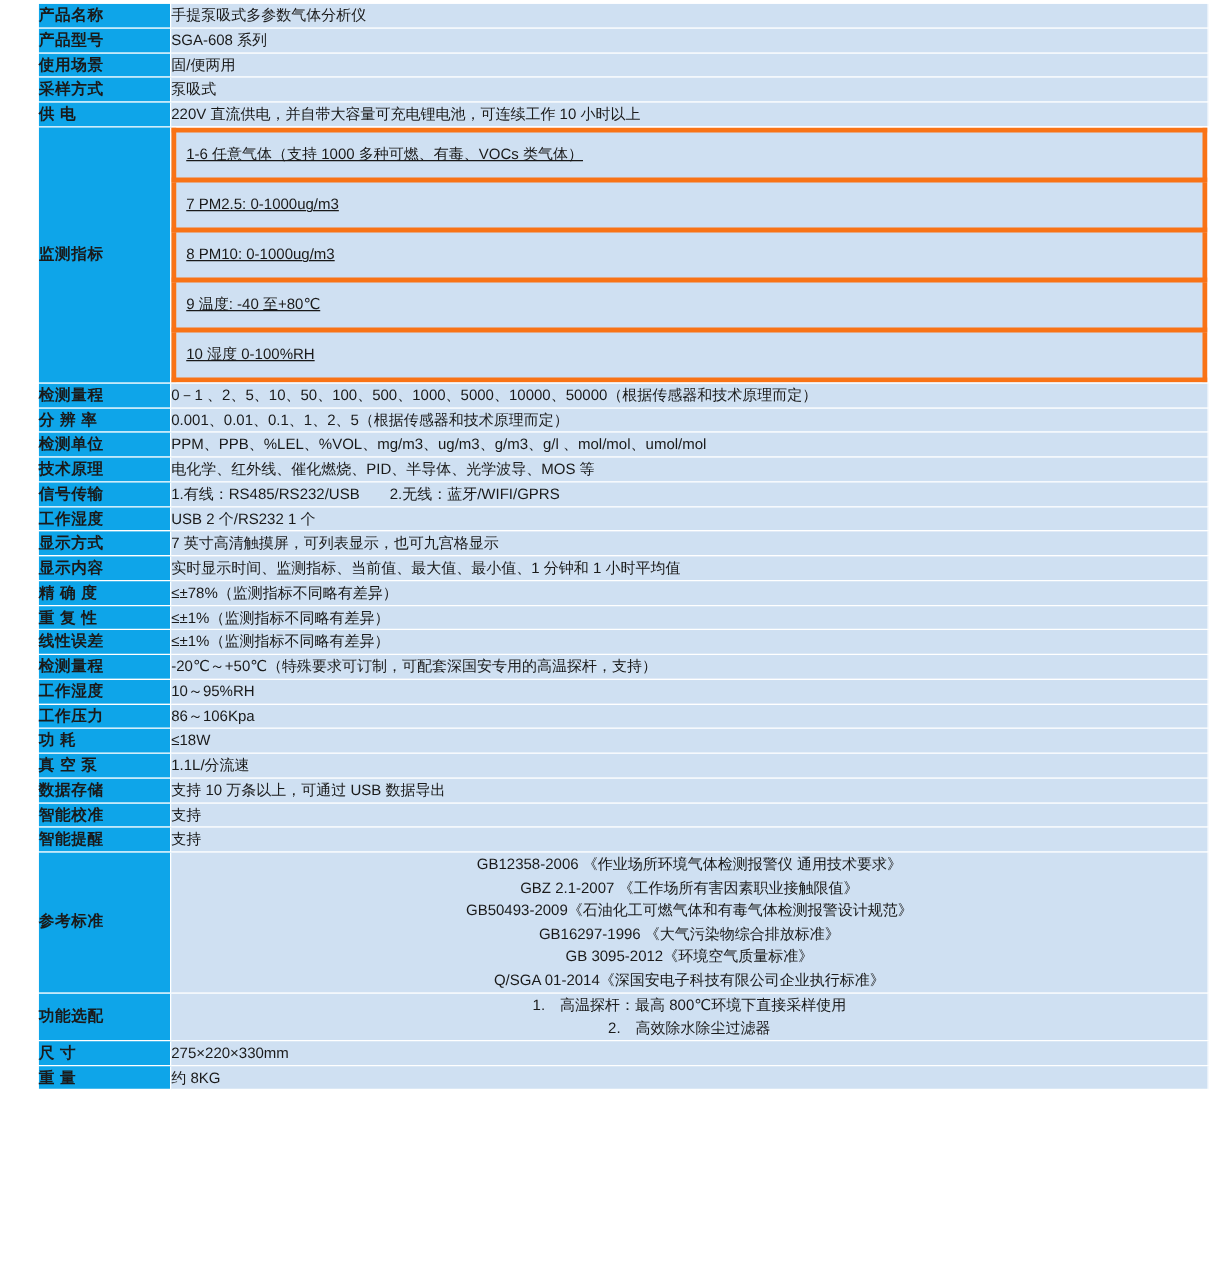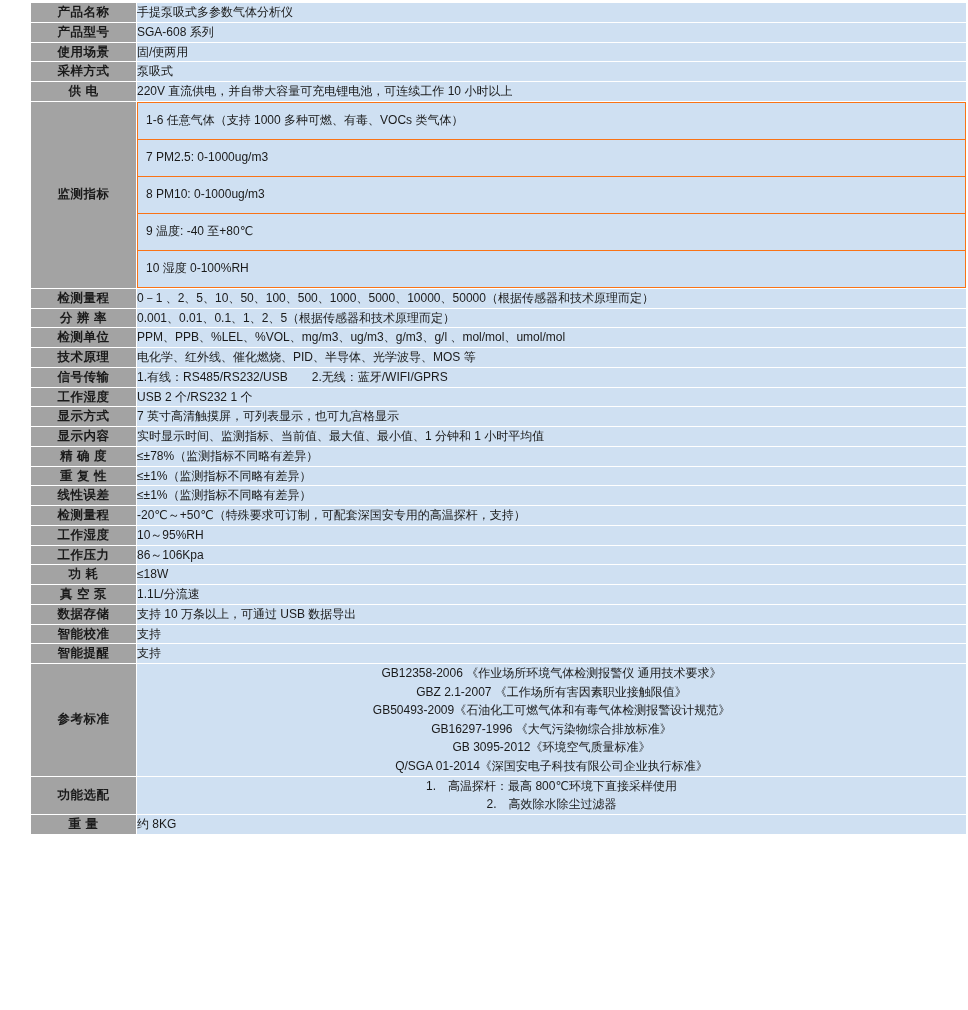--- a/index.html
+++ b/index.html
@@ -22,24 +22,24 @@
     width: 937px;
     table-layout: fixed;
   }
   table.spec td {
     border: 1px solid #ffffff;
     vertical-align: middle;
     padding: 0;
   }
   td.label {
     width: 105px;
-    background: #a3a3a3;
+    background: #0ea5e9;
     color: #1a1a1a;
     font-weight: bold;
-    text-align: center;
+    text-align: left;
     font-size: 12.5px;
     letter-spacing: 0.5px;
     padding: 6px 2px;
     line-height: 1.5;
   }
   td.value {
     background: #cfe0f2;
     color: #1a1a1a;
     font-size: 12px;
     padding: 6px 8px;
@@ -48,25 +48,26 @@
   td.value.nested {
     padding: 0;
     background: transparent;
   }
   table.inner {
     border-collapse: collapse;
     width: 100%;
     table-layout: fixed;
   }
   table.inner td {
-    border: 1px solid #f97316;
+    border: 4px solid #f97316;
     background: #cfe0f2;
     padding: 6px 8px;
     font-size: 12px;
     line-height: 1.55;
+    text-decoration: underline;
   }
   .multiline {
     white-space: pre-line;
     line-height: 1.62;
     text-align: center;
   }
   .optional-list {
     line-height: 1.75;
   }
   .r-24 { height: 24px; }
@@ -232,20 +233,24 @@
 GB 3095-2012《环境空气质量标准》
 Q/SGA 01-2014《深国安电子科技有限公司企业执行标准》</td>
       </tr>
 
       <tr>
         <td class="label">功能选配</td>
         <td class="value multiline optional-list">1.　高温探杆：最高 800℃环境下直接采样使用
 2.　高效除水除尘过滤器</td>
       </tr>
 
+      <tr>
+        <td class="label">尺    寸</td>
+        <td class="value">275×220×330mm</td>
+      </tr>
 
       <tr>
         <td class="label">重    量</td>
         <td class="value">约 8KG</td>
       </tr>
 
     </tbody>
   </table>
 </div>
 

